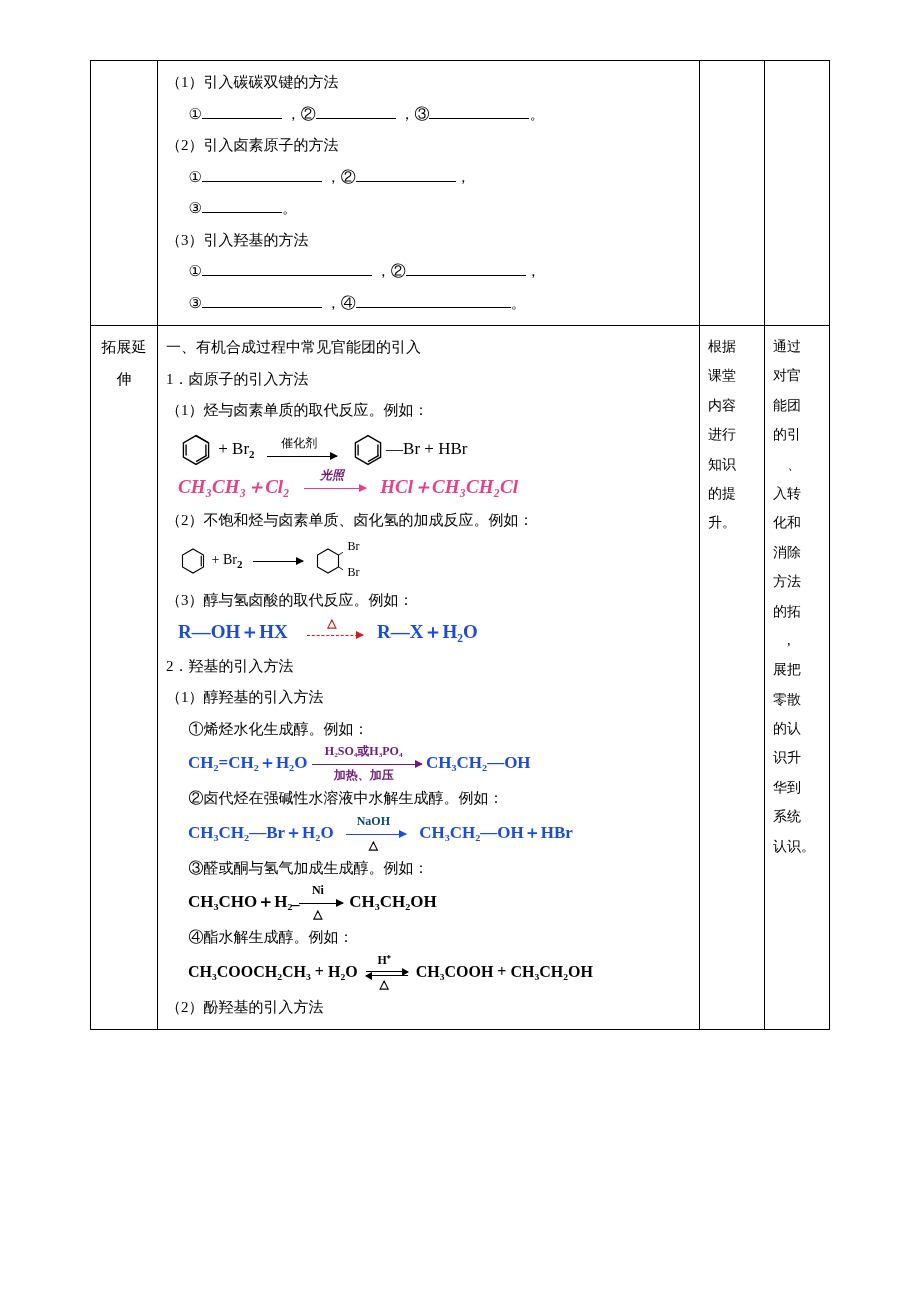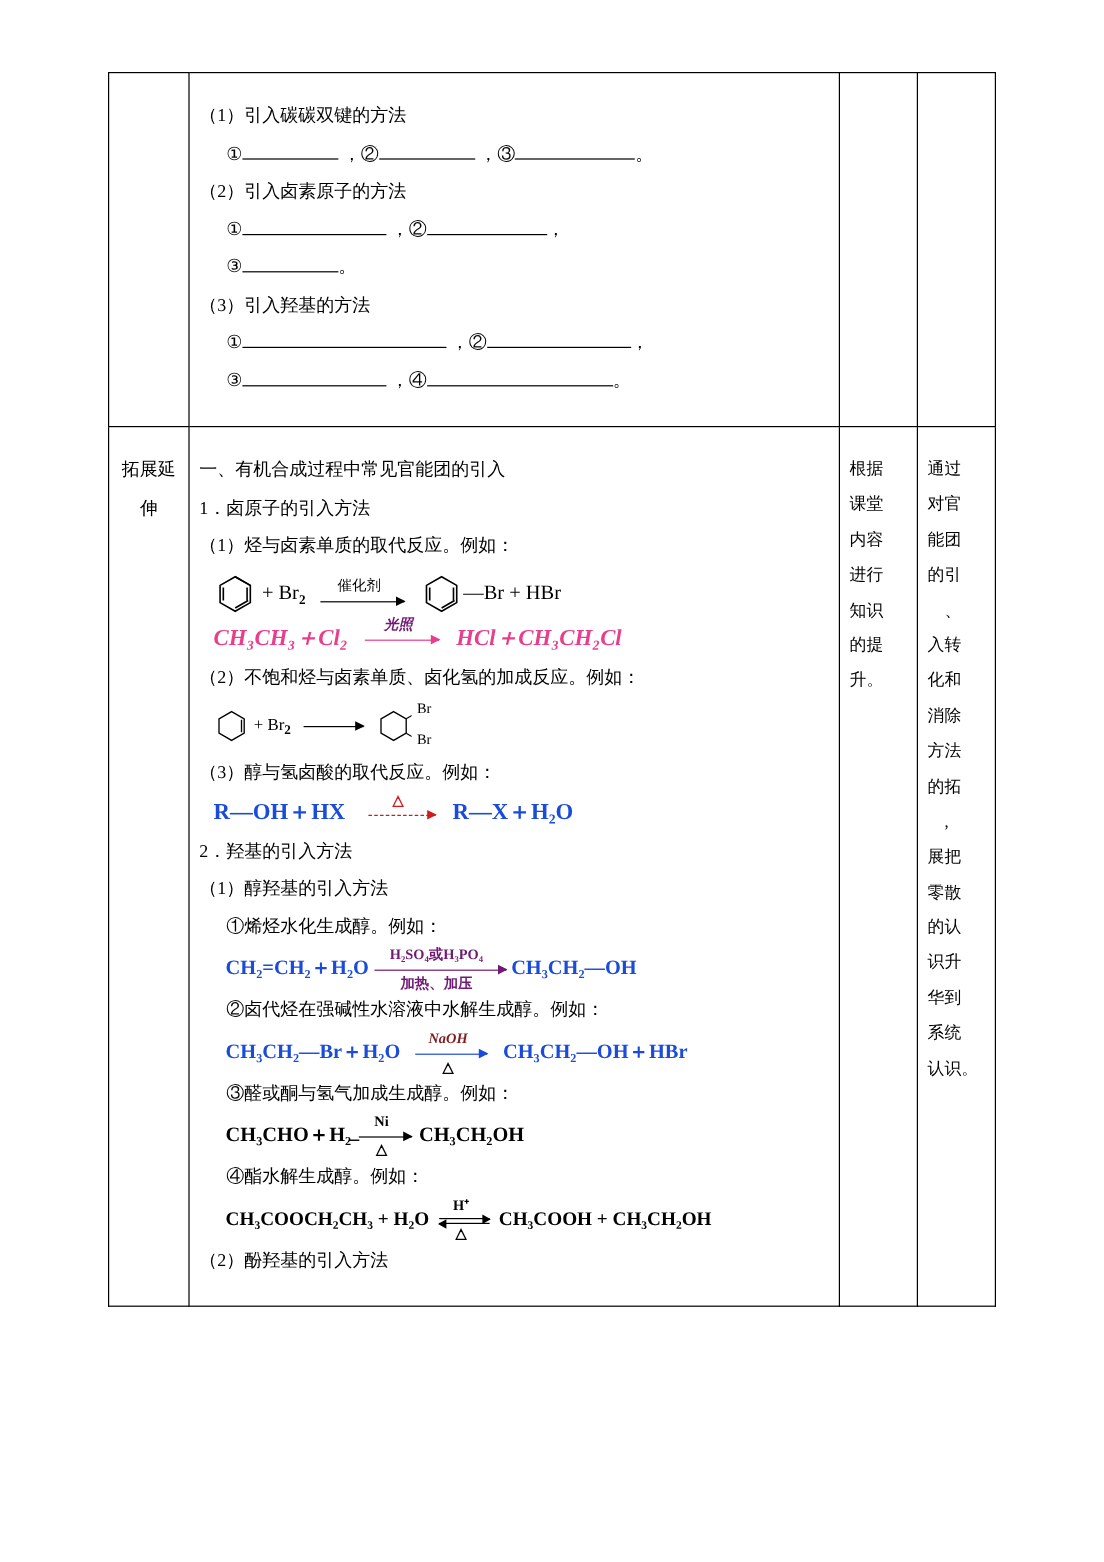--- a/index.html
+++ b/index.html
@@ -15,21 +15,21 @@
     padding: 60px 90px 40px 90px;
   }
   table.main {
     border-collapse: collapse;
     width: 100%;
     table-layout: fixed;
   }
   table.main td {
     border: 1px solid #000;
     vertical-align: top;
-    padding: 21px 8px;
+    padding: 6px 8px;
     line-height: 2.1;
   }
   td.rowhead {
     width: 50px;
     text-align: center;
     vertical-align: middle;
     font-size: 15px;
     margin-left: 40px;
   }
   td.col3 {
@@ -311,21 +311,21 @@
           <span class="bot">加热、加压</span>
         </span>
         <span>CH₃CH₂—OH</span>
       </div>
 
       <div class="indent1">②卤代烃在强碱性水溶液中水解生成醇。例如：</div>
       <div class="eqline2 chem blue">
         <span>CH₃CH₂—Br＋H₂O</span>
         &nbsp;
         <span class="arrow-wrap" style="width:60px; color:#1a4bd9;">
-          <span class="top" style="color:#7f1d1d;font-style:italic;">NaOH</span>
+          <span class="top" style="color:#0c4a6e;">NaOH</span>
           <span class="arrow-line"></span>
           <span class="bot" style="color:#000;">△</span>
         </span>
         &nbsp;
         <span>CH₃CH₂—OH＋HBr</span>
       </div>
 
       <div class="indent1">③醛或酮与氢气加成生成醇。例如：</div>
       <div class="eqline2 chem" style="color:#000;">
         <span>CH₃CHO＋H₂</span>

